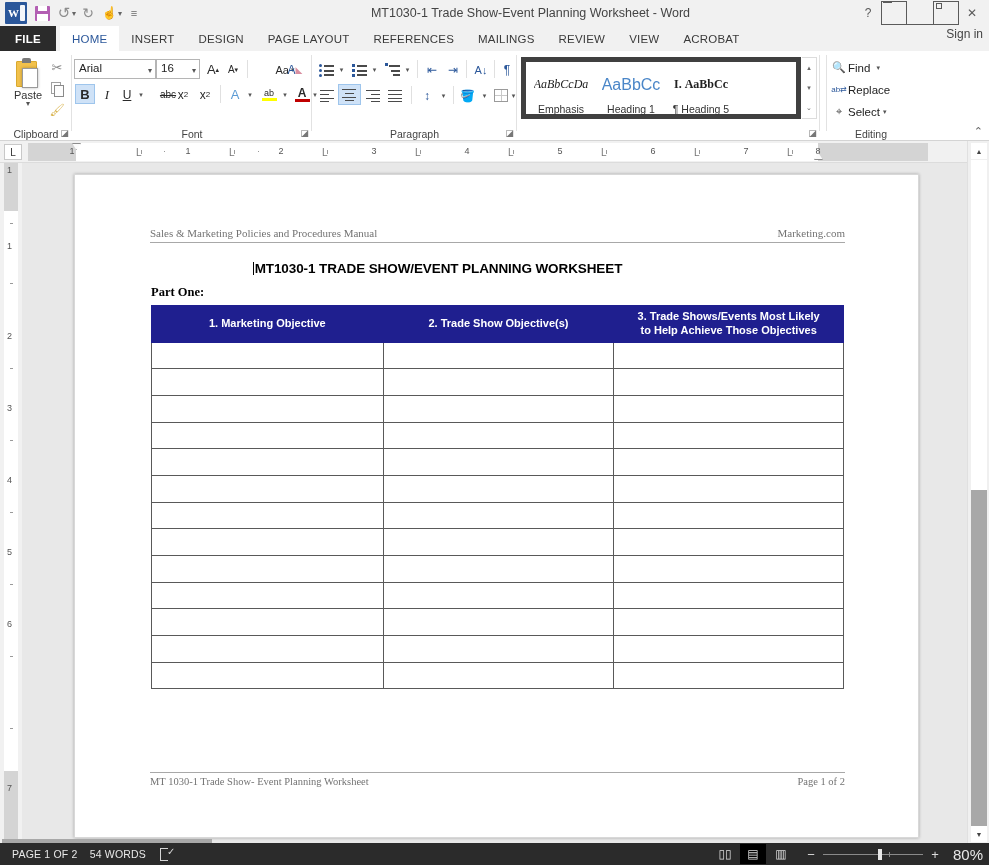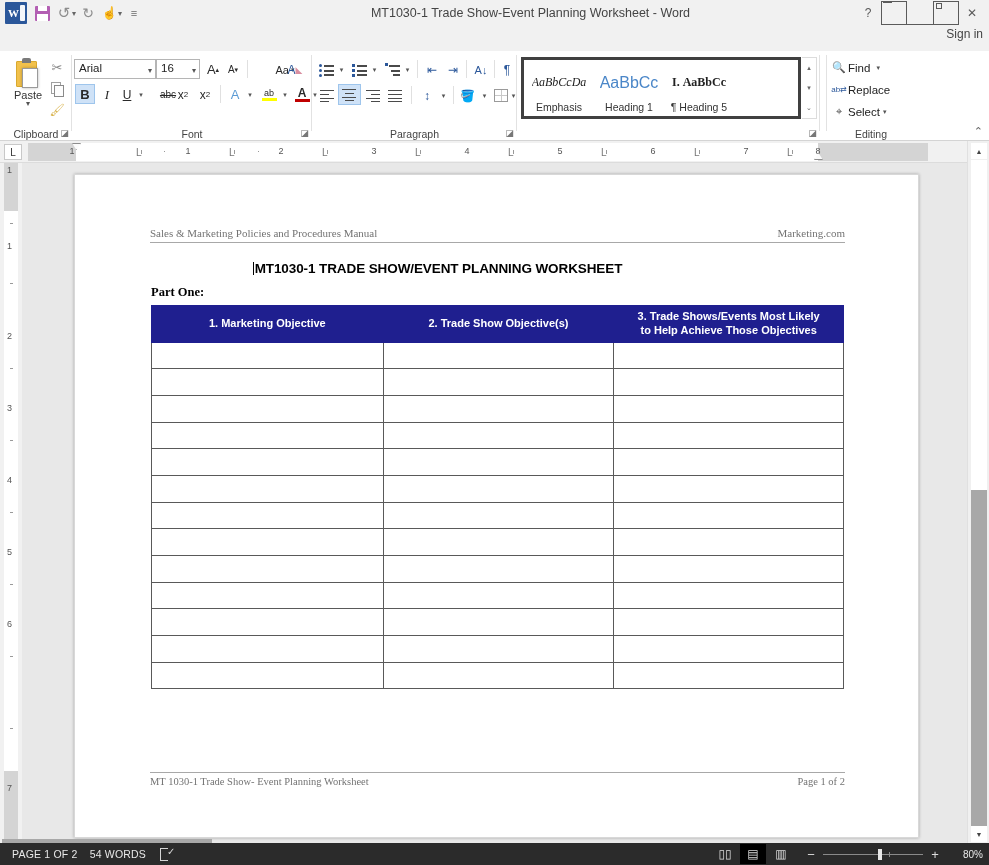--- a/index.html
+++ b/index.html
@@ -172,21 +172,21 @@
   .alignico { width: 15px; height: 12px; position: relative; }
   .alignico i { position: absolute; height: 1.6px; background: #4a4a4a; }
   .boxico { width: 14px; height: 13px; border: 1px solid #9a9a9a; position: relative; }
   .boxico::before { content:""; position:absolute; left:0; top:5px; width:12px; height:1px; background:#c9c9c9; }
   .boxico::after { content:""; position:absolute; left:6px; top:0; width:1px; height:11px; background:#c9c9c9; }
 
   
   #g-styles { left: 517px; width: 303px; }
   .styles-box {
     position: absolute; left: 4px; top: 6px; width: 280px; height: 62px;
-    border: 3px solid #404040; background: #fff; display: flex;
+    border: 5px solid #404040; background: #fff; display: flex;
   }
   .style-item {
     width: 70px; height: 60px; display: flex; flex-direction: column;
     align-items: center; justify-content: center; border: 1px solid transparent;
   }
   .style-item.sel { border: 1px solid #a9c8ea; background: #f0f6fd; }
   .style-prev { font-size: 13px; color: #222; height: 30px; display:flex; align-items:center; overflow:hidden; white-space:nowrap; }
   .style-name { font-size: 10.5px; color: #333; margin-top: 3px; white-space: nowrap; }
   .styles-scroll {
     position: absolute; left: 285px; top: 6px; width: 15px; height: 62px;
@@ -325,21 +325,21 @@
   .view-btn {
     width: 26px; height: 20px; display: flex; align-items: center; justify-content: center;
     margin: 0 1px; color: #dcdcdc; font-size: 12px;
   }
   .view-btn.active { background: #000; }
   .zoom-ctrl { display: flex; align-items: center; margin-left: 8px; }
   .zm-sign { width: 16px; text-align: center; font-size: 13px; color: #ddd; }
   .zm-track { width: 100px; height: 1px; background: #8a8a8a; position: relative; margin: 0 4px; }
   .zm-thumb { position: absolute; left: 55px; top: -5px; width: 4px; height: 11px; background: #e8e8e8; }
   .zm-mid { position: absolute; left: 66px; top: -2px; width: 1px; height: 5px; background: #8a8a8a; }
-  .zm-val { width: 34px; text-align: right; font-size: 10px; color: #e8e8e8; margin-left: 6px; }
+  .zm-val { width: 34px; text-align: right; font-size: 15px; color: #e8e8e8; margin-left: 6px; }
 </style>
 </head>
 <body>
 
 <div id="app">
 
   <div class="titlebar">
     <div class="qat">
       <div class="word-logo">
         <span>W</span>
@@ -377,20 +377,34 @@
       </div>
       <div>
         <div class="wc-restore"></div>
       </div>
       <div>
         <span>✕</span>
       </div>
     </div>
   </div>
 
+  <div class="tabstrip">
+    <div class="tab-file">FILE</div>
+    <div class="tabs">
+      <div class="tab active">HOME</div>
+      <div class="tab">INSERT</div>
+      <div class="tab">DESIGN</div>
+      <div class="tab">PAGE LAYOUT</div>
+      <div class="tab">REFERENCES</div>
+      <div class="tab">MAILINGS</div>
+      <div class="tab">REVIEW</div>
+      <div class="tab">VIEW</div>
+      <div class="tab">ACROBAT</div>
+    </div>
+  </div>
   <div class="signin">Sign in</div>
 
   <div class="ribbon">
 
     <div class="group" id="g-clipboard">
       <div class="paste-btn">
         <div class="clipboard-ico">
           <div class="board"></div>
             <div class="clip"></div>
             <div class="page"></div>

